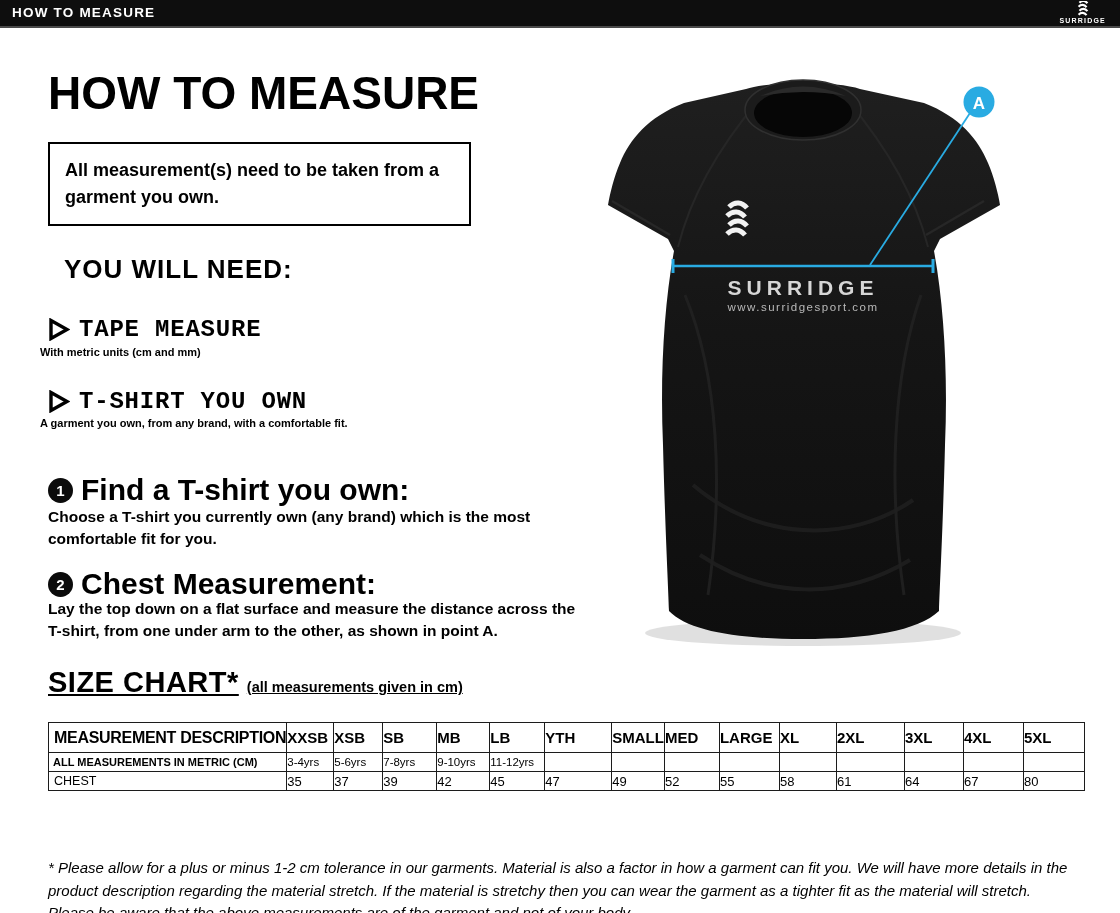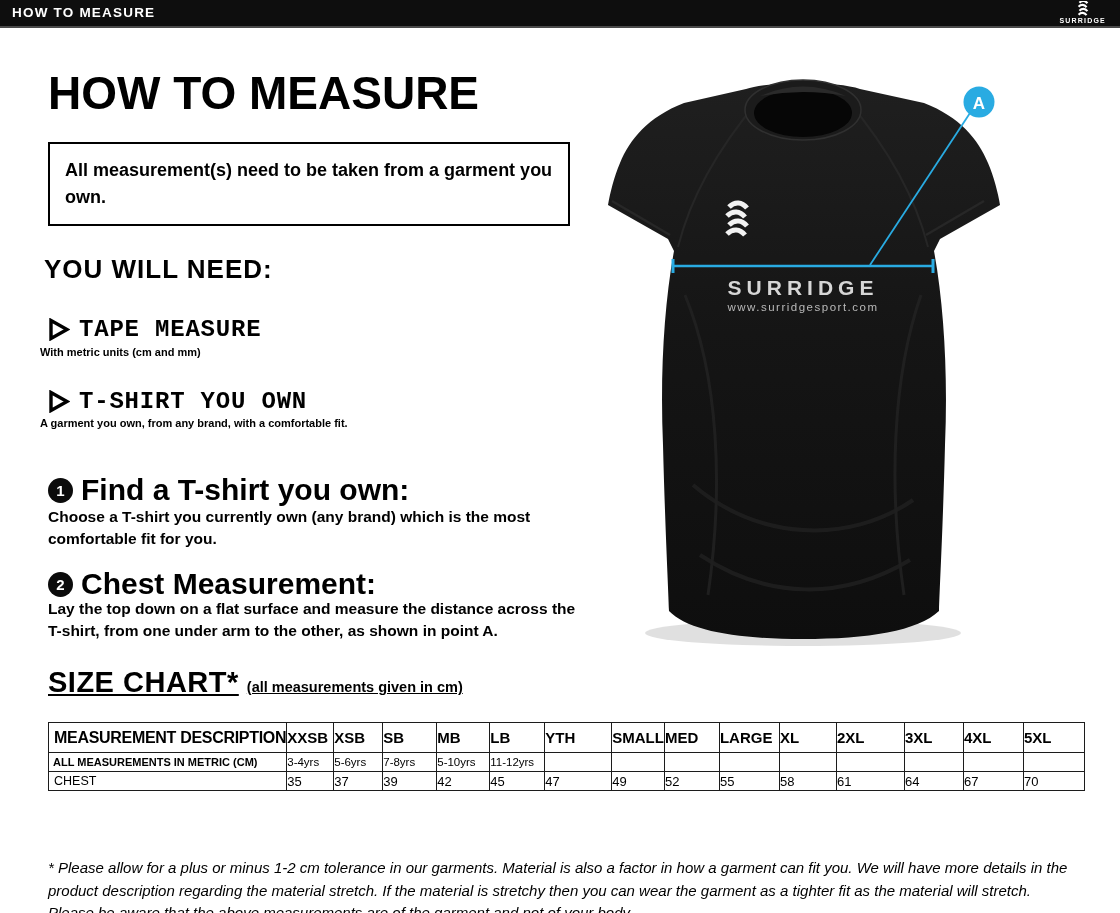--- a/index.html
+++ b/index.html
@@ -10,23 +10,23 @@
   .topbar{position:absolute;left:0;top:0;width:1120px;height:28px;background:#0e0e0e;
           border-bottom:2px solid #4a4a4a;box-sizing:border-box;}
   .topbar-title{position:absolute;left:12px;top:0;line-height:26px;color:#fff;
           font-size:13.5px;font-weight:bold;letter-spacing:1.2px;}
   .topbar-brand{position:absolute;right:14px;top:1px;display:flex;flex-direction:column;
           align-items:center;line-height:1;}
   .topbar-brand-text{color:#fff;font-size:7px;font-weight:bold;letter-spacing:1.2px;margin-top:1px;}
 
   
   .h1{position:absolute;left:48px;top:66px;font-size:46px;font-weight:bold;letter-spacing:0px;}
-  .notice{position:absolute;left:48px;top:142px;width:522px;box-sizing:border-box;
+  .notice{position:absolute;left:48px;top:142px;width:423px;box-sizing:border-box;
           border:2.5px solid #000;padding:13px 15px;font-size:18px;font-weight:bold;line-height:1.5;}
-  .ywn-heading{position:absolute;left:44px;top:254px;font-size:26px;font-weight:bold;letter-spacing:1px;}
+  .ywn-heading{position:absolute;left:64px;top:254px;font-size:26px;font-weight:bold;letter-spacing:1px;}
 
   .need-item-row{position:absolute;left:48px;display:flex;align-items:center;gap:9px;}
   .need-label{font-size:24px;font-weight:bold;letter-spacing:0.8px;font-family:Liberation Mono, monospace;}
   .need-desc{position:absolute;left:40px;font-size:11px;font-weight:bold;}
 
   .step-row{position:absolute;left:48px;display:flex;align-items:center;gap:8px;}
   .step-circle{width:25px;height:25px;border-radius:50%;background:#0b0b0b;color:#fff;
           font-size:15px;font-weight:bold;display:flex;align-items:center;justify-content:center;}
   .step-title{font-size:30px;font-weight:bold;}
   .step-desc{position:absolute;left:48px;width:545px;font-size:15.5px;font-weight:bold;line-height:1.45;}
@@ -147,21 +147,21 @@
           <th>4XL</th>
           <th>5XL</th>
         </tr>
       </thead>
       <tbody>
         <tr class="metric">
           <td class="rowlabel">ALL MEASUREMENTS IN METRIC (CM)</td>
           <td>3-4yrs</td>
           <td>5-6yrs</td>
           <td>7-8yrs</td>
-          <td>5-10yrs</td>
+          <td>9-10yrs</td>
           <td>11-12yrs</td>
           <td></td>
           <td></td>
           <td></td>
           <td></td>
           <td></td>
           <td></td>
           <td></td>
           <td></td>
           <td></td>
@@ -174,21 +174,21 @@
           <td>42</td>
           <td>45</td>
           <td>47</td>
           <td>49</td>
           <td>52</td>
           <td>55</td>
           <td>58</td>
           <td>61</td>
           <td>64</td>
           <td>67</td>
-          <td>70</td>
+          <td>80</td>
         </tr>
       </tbody>
     </table>
 
   <div class="disclaimer">* Please allow for a plus or minus 1-2 cm tolerance in our garments. Material is also a factor in how a garment can fit you. We will have more details in the product description regarding the material stretch.  If the material is stretchy then you can wear the garment as a tighter fit as the material will stretch.  Please be aware that the above measurements are of the garment and not of your body.</div>
 
   <div class="shirt-wrap">
     <svg width="520" height="600" viewBox="0 0 520 600">
       <defs>
         <linearGradient id="bodyGrad" x1="0" y1="0" x2="0" y2="1">

